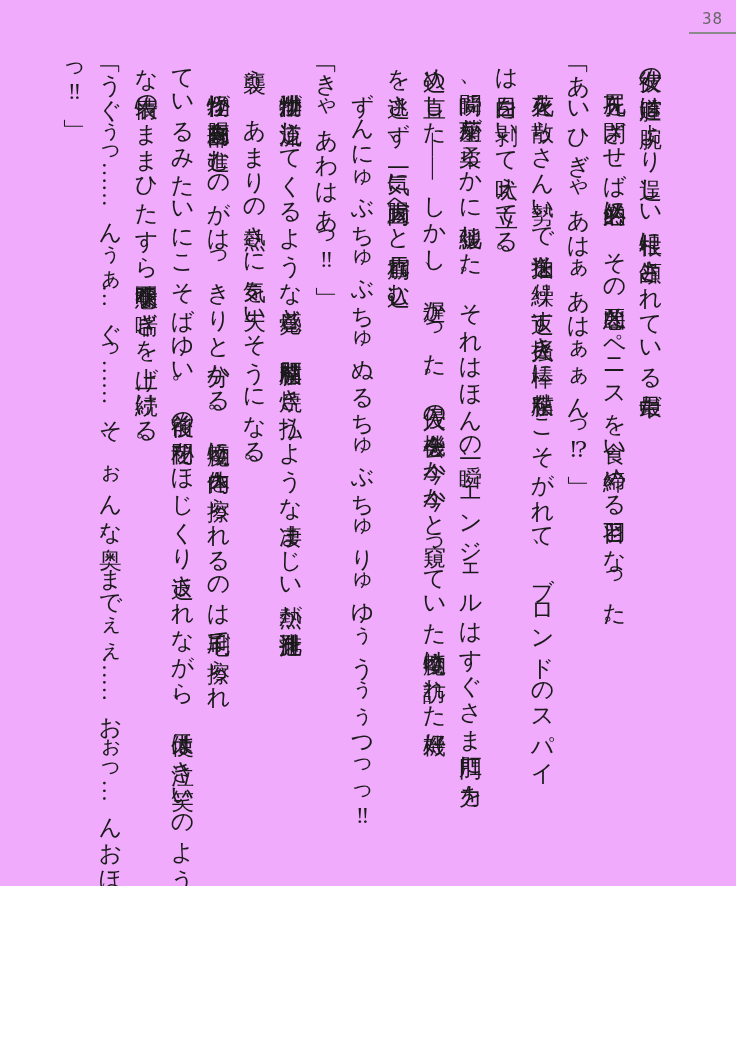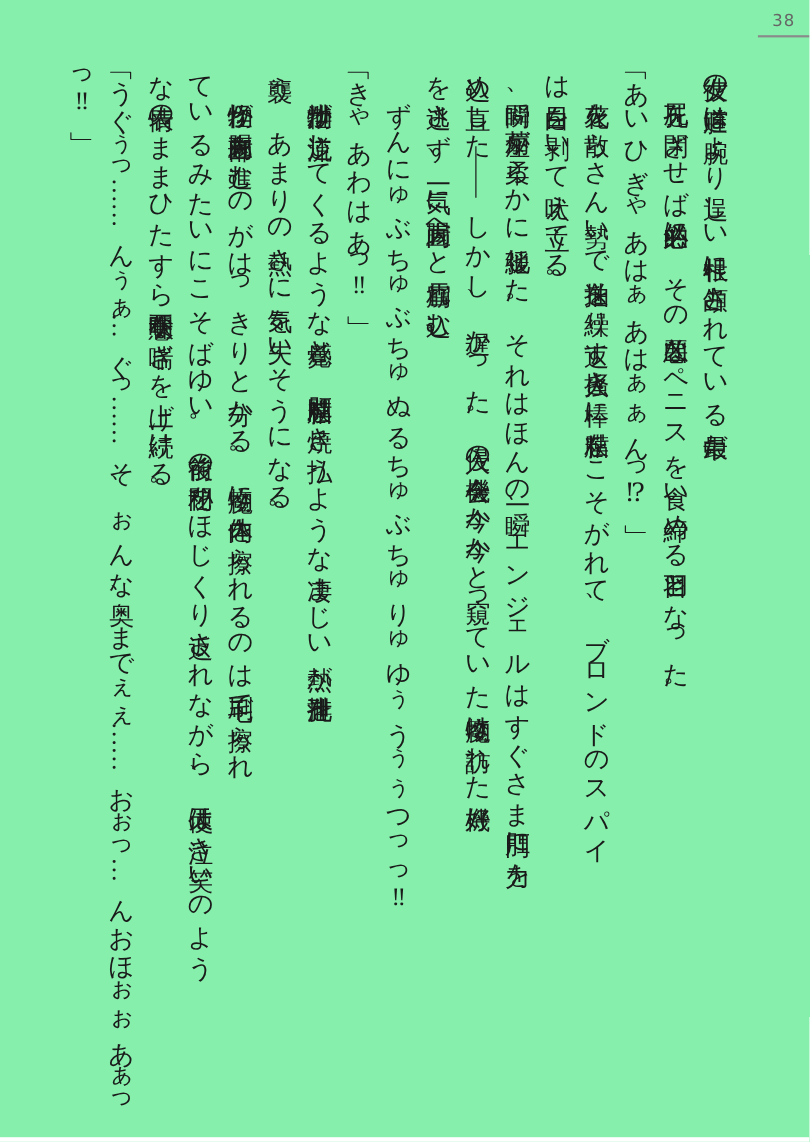--- a/index.html
+++ b/index.html
@@ -3,22 +3,22 @@
 <meta charset="utf-8">
 <style>
   html, body {
     margin: 0;
     padding: 0;
     background: #ffffff;
   }
   .page {
     position: relative;
     width: 736px;
-    height: 1034px;
-    background: #86efac;
+    height: 886px;
+    background: #f0abfc;
     overflow: hidden;
   }
   .pagenum {
     position: absolute;
     top: 10px;
     right: 0;
     width: 47px;
     text-align: center;
     padding-bottom: 4px;
     border-bottom: 2px solid #8a8a8a;

